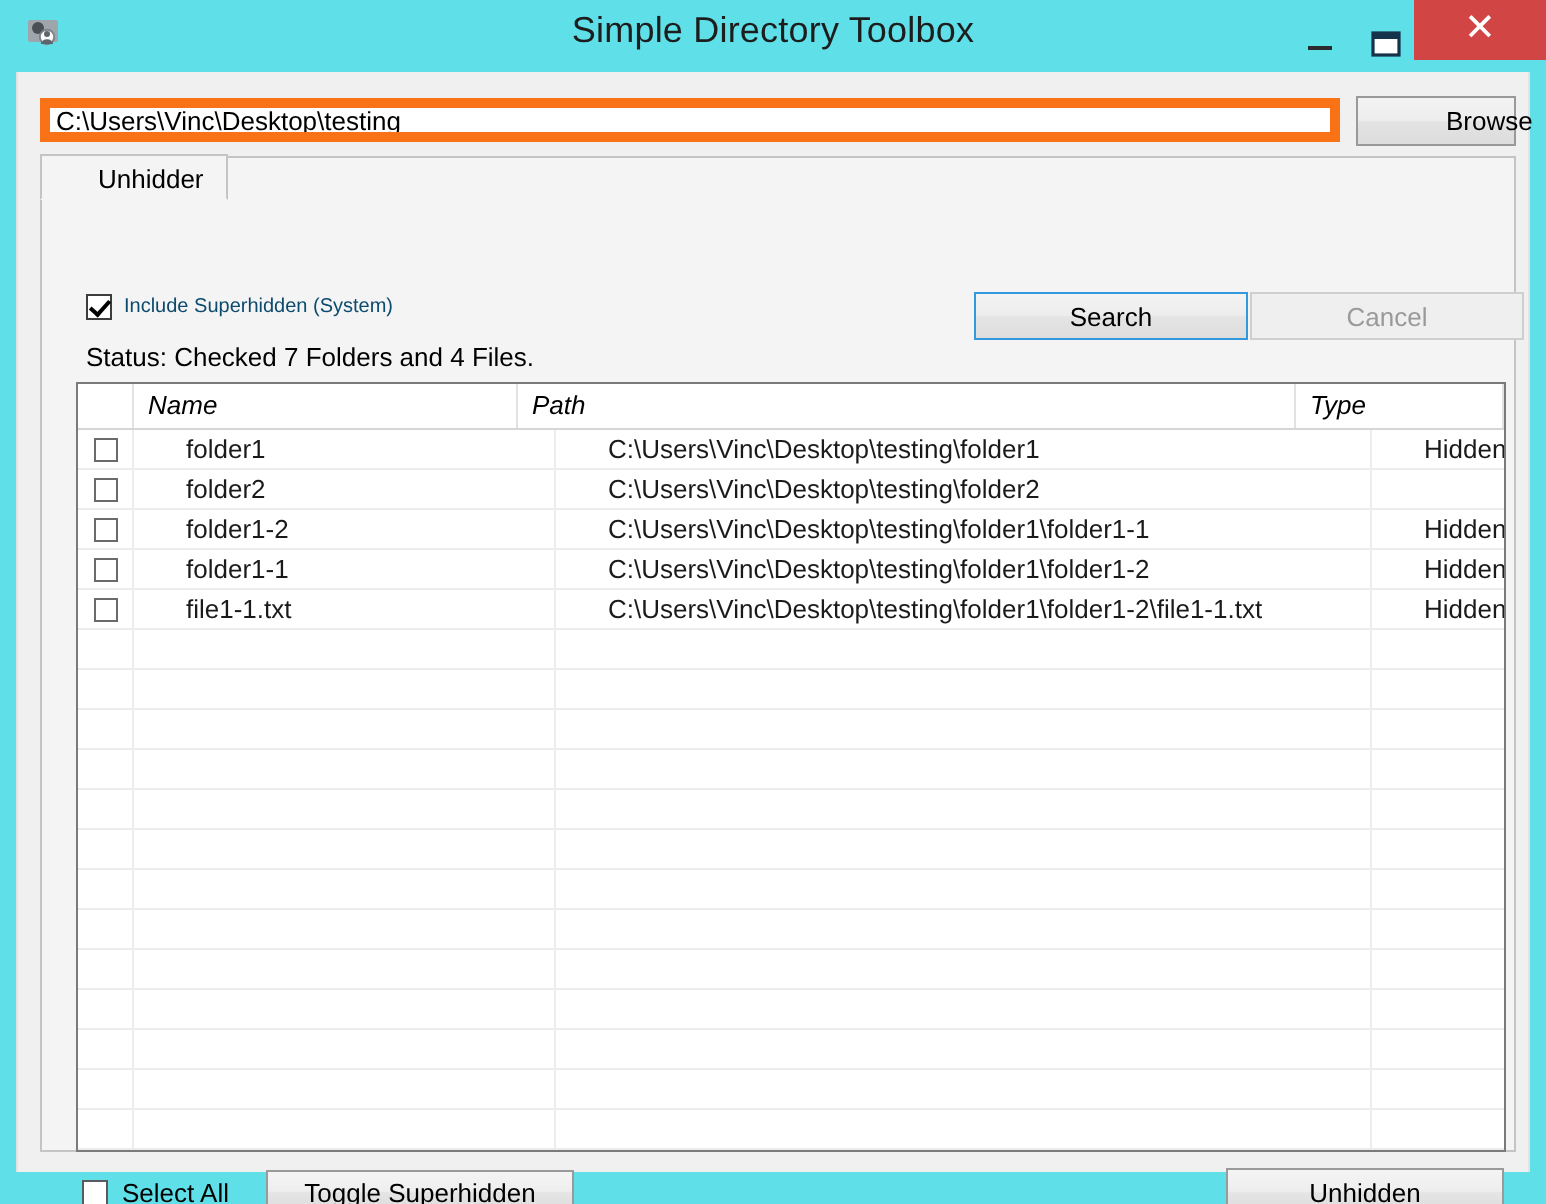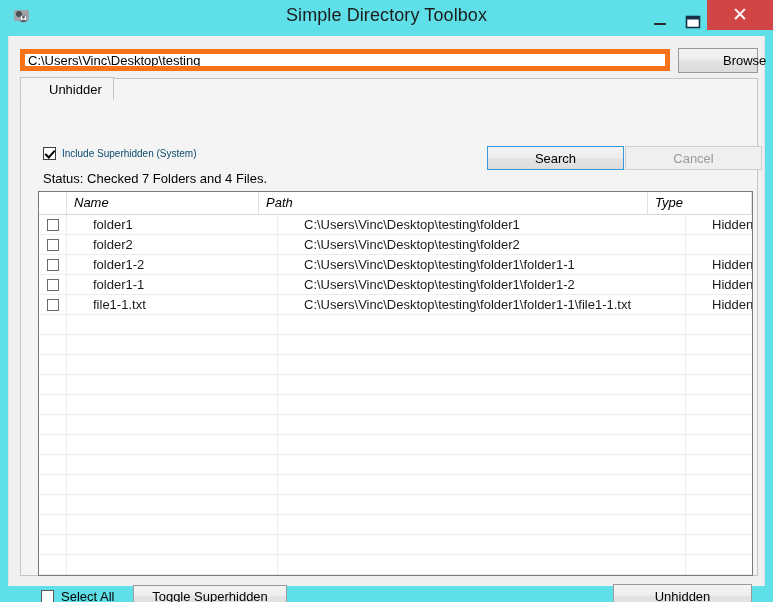--- a/index.html
+++ b/index.html
@@ -394,21 +394,21 @@
             </div>
             <div class="cell col-name">folder1-1</div>
             <div class="cell col-path">C:\Users\Vinc\Desktop\testing\folder1\folder1-2</div>
             <div class="cell col-type">Hidden</div>
           </div>
           <div class="row">
             <div class="cell col-chk chkcell">
               <span class="cb"></span>
             </div>
             <div class="cell col-name">file1-1.txt</div>
-            <div class="cell col-path">C:\Users\Vinc\Desktop\testing\folder1\folder1-1\file1-1.txt</div>
+            <div class="cell col-path">C:\Users\Vinc\Desktop\testing\folder1\folder1-2\file1-1.txt</div>
             <div class="cell col-type">Hidden</div>
           </div>
           <div class="row">
             <div class="cell col-chk"></div>
             <div class="cell col-name"></div>
             <div class="cell col-path"></div>
             <div class="cell col-type"></div>
           </div>
           <div class="row">
             <div class="cell col-chk"></div>

